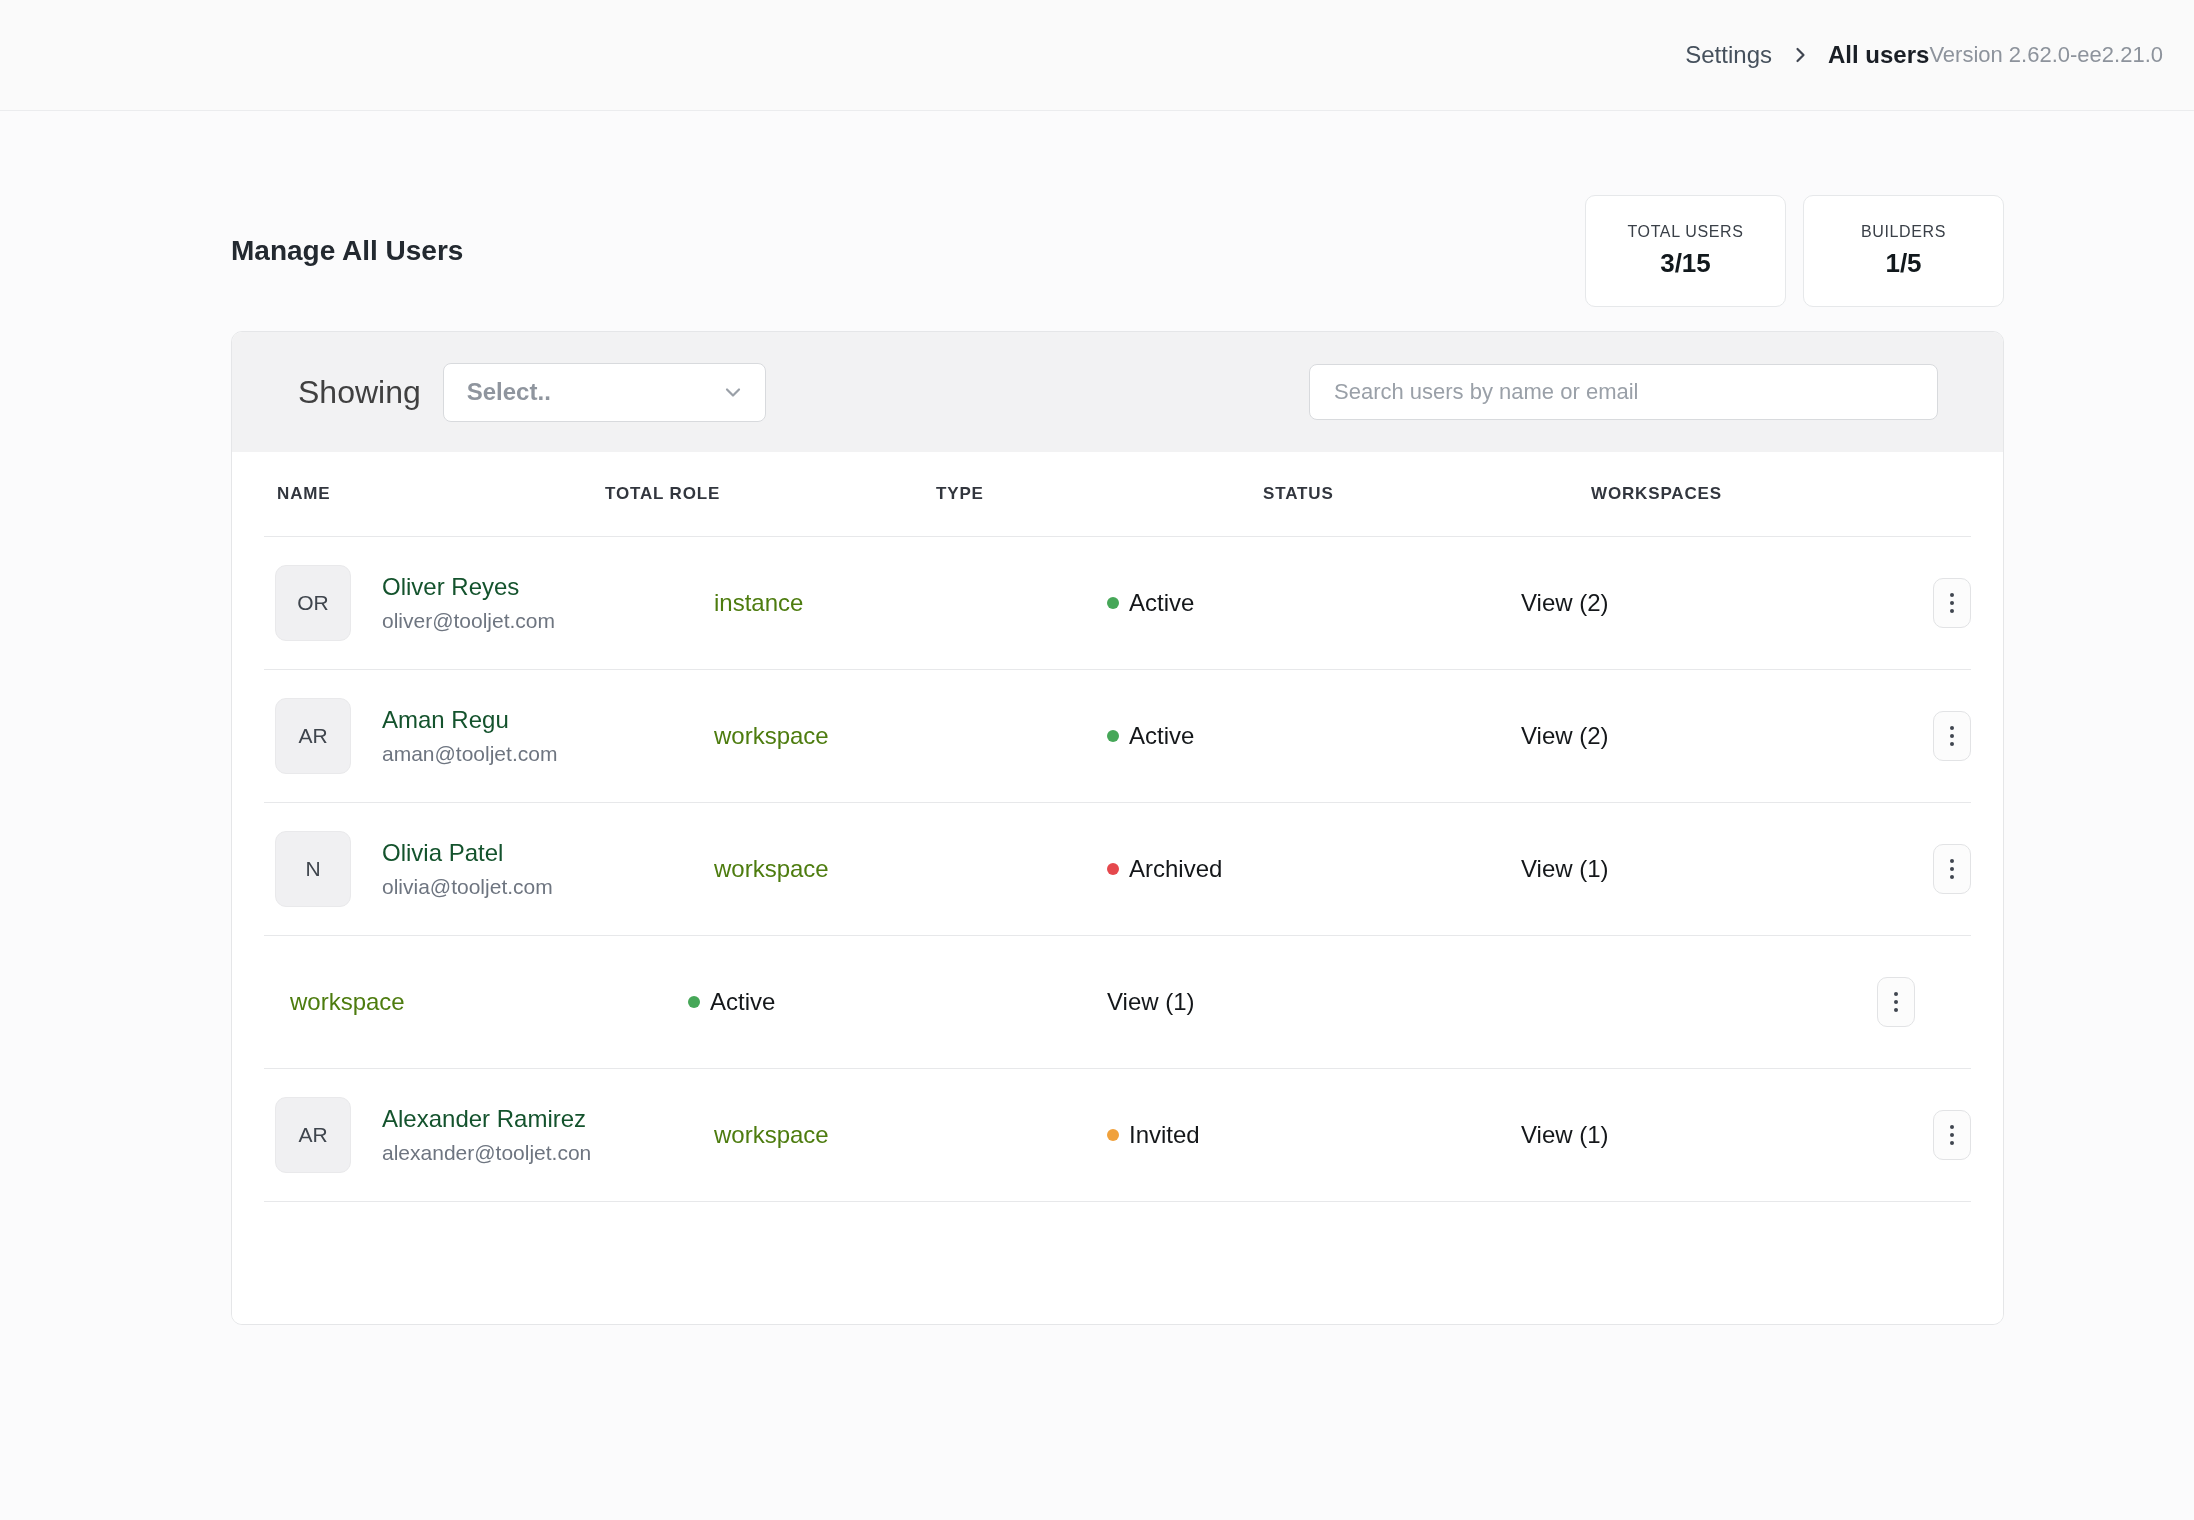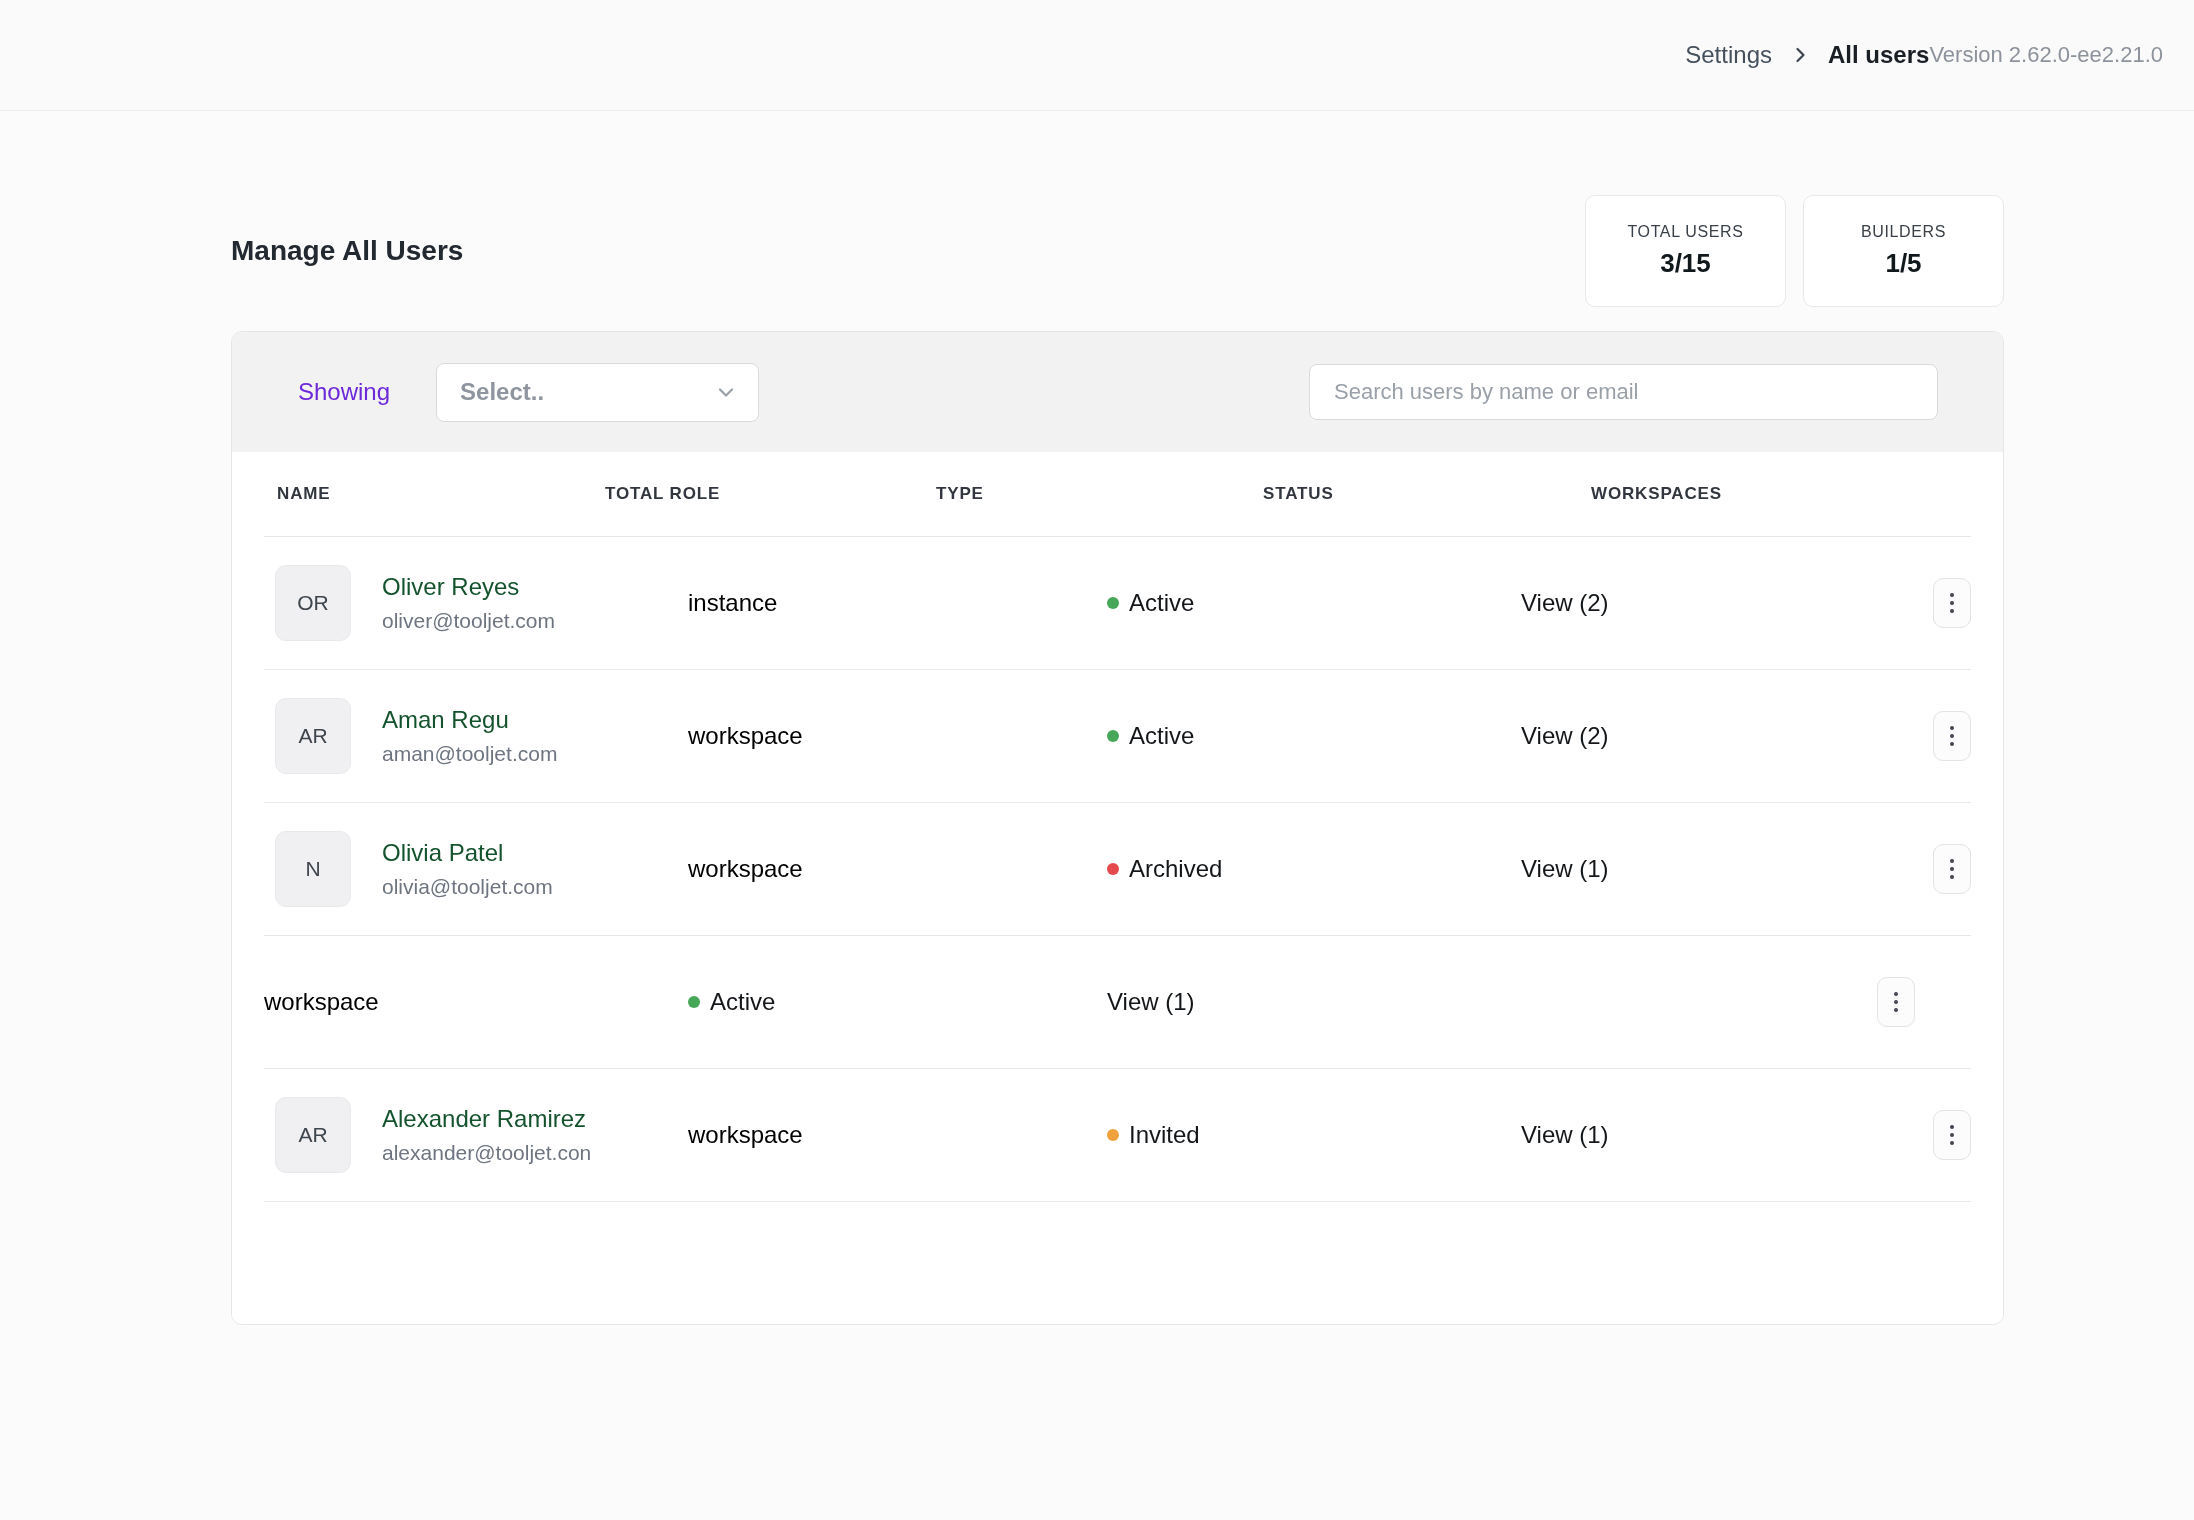--- a/index.html
+++ b/index.html
@@ -64,21 +64,21 @@
     background: #ffffff;
   }
   .filters {
     height: 120px;
     background: #f2f2f3;
     display: flex;
     align-items: center;
     padding: 0 65px 0 66px;
     flex: 0 0 auto;
   }
-  .showing-label { font-size: 24px; color: #6d28d9; margin-right: 46px; }
+  .showing-label { font-size: 32px; color: #404040; margin-right: 22px; }
   .filter-select {
     width: 323px; height: 59px;
     background: #ffffff;
     border: 1px solid #d8dadd;
     border-radius: 8px;
     display: flex; align-items: center; justify-content: space-between;
     padding: 0 20px 0 23px;
     cursor: pointer;
     font-weight: bold;
   }
@@ -126,21 +126,21 @@
     background: #f0f0f2;
     border: 1px solid #e9e9eb;
     border-radius: 11px;
     display: flex; align-items: center; justify-content: center;
     font-size: 21px; font-weight: 500; color: #3f454d;
     flex: 0 0 auto;
   }
   .name-block { margin-left: 31px; }
   .user-name { font-size: 24px; font-weight: 500; color: #14532d; line-height: 32px; }
   .user-email { font-size: 21px; color: #6e7580; line-height: 28px; margin-top: 4px; }
-  .cell-role { font-size: 24px; color: #000000; }
+  .cell-role { font-size: 24px; color: #4d7c0f; margin-left: 26px; }
   .cell-status { display: flex; align-items: center; }
   .dot { width: 12px; height: 12px; border-radius: 50%; margin-right: 10px; flex: 0 0 auto; }
   .status-text { font-size: 24px; color: #14171a; }
   .ws-link { font-size: 24px; color: #14171a; cursor: pointer; }
   .cell-actions { display: flex; justify-content: flex-end; }
   .kebab {
     width: 38px; height: 50px;
     background: #fcfcfc;
     border: 1px solid #e2e3e5;
     border-radius: 10px;

